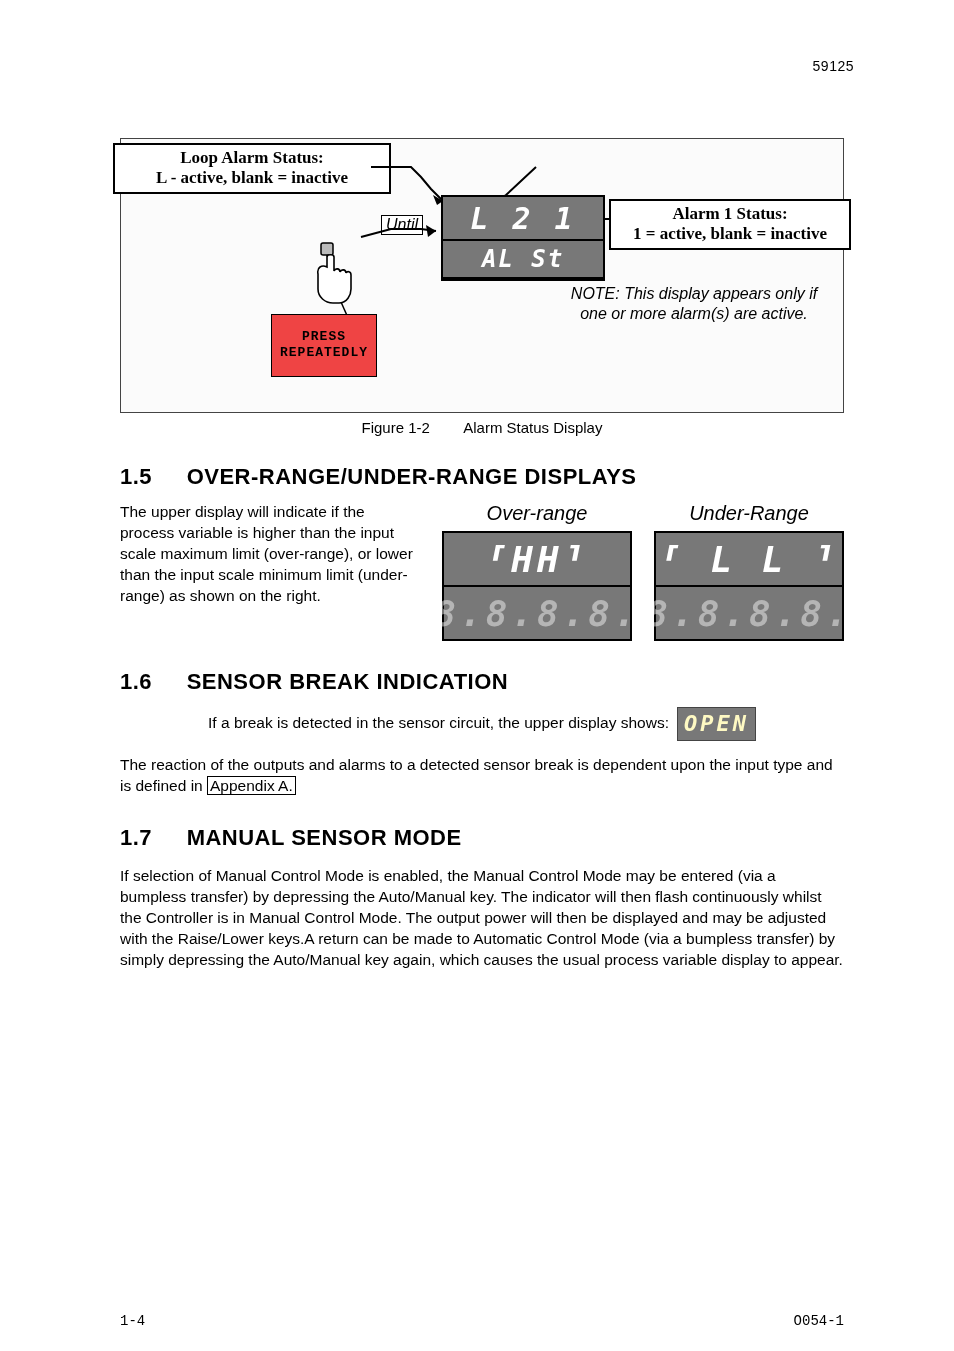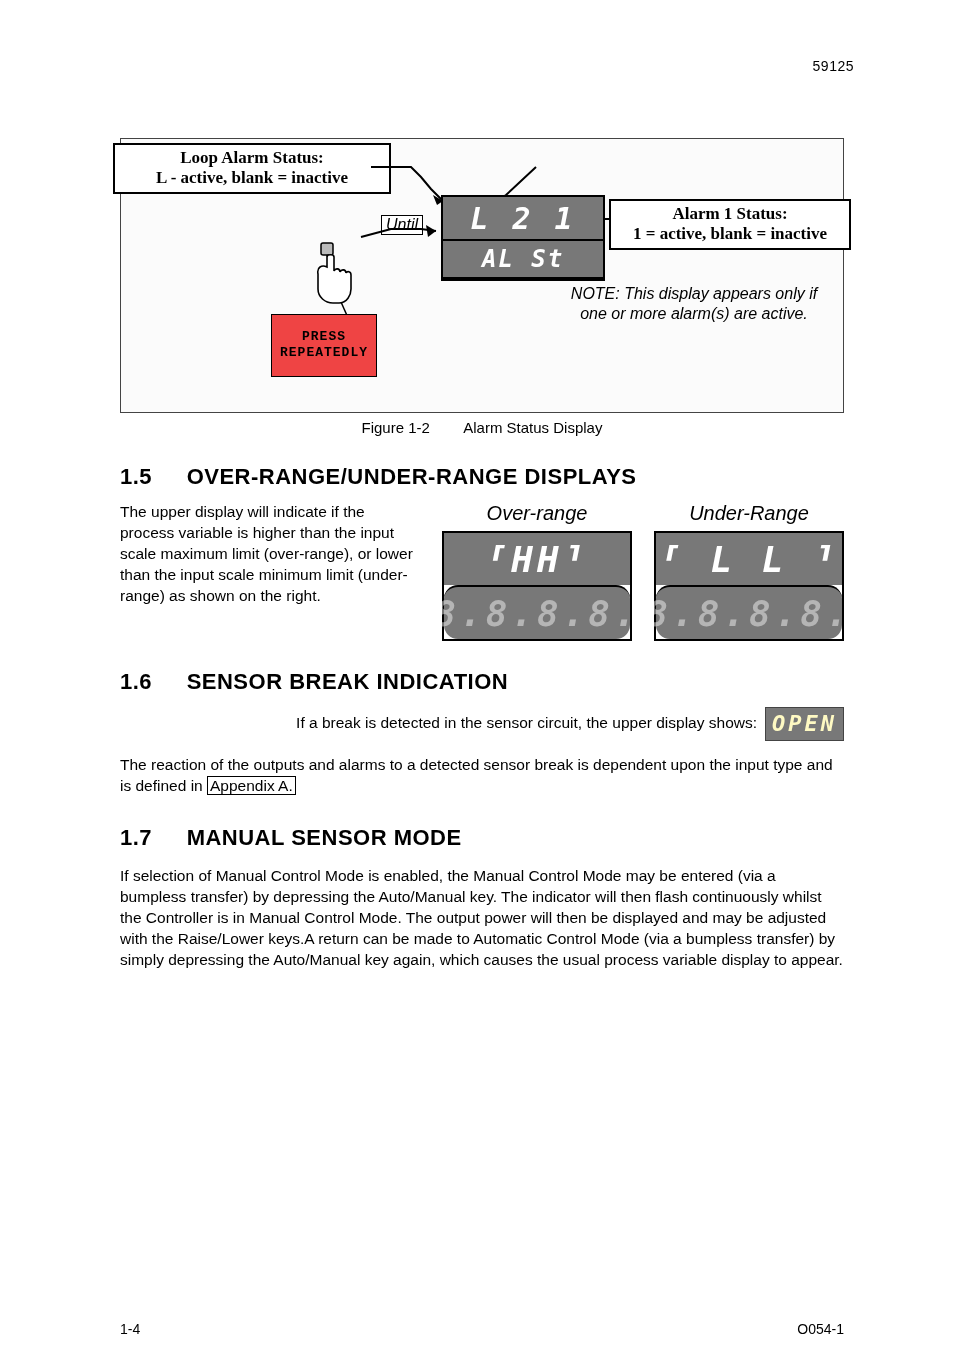--- a/index.html
+++ b/index.html
@@ -152,21 +152,21 @@
     font-size: 20px;
     margin-bottom: 6px;
   }
   .display-stack { border: 2px solid #000; }
   .display-row {
     height: 52px;
     background: #787878;
     color:#fff;
     display:flex; align-items:center; justify-content:center;
   }
-  .display-row + .display-row { border-top:2px solid #000;border-radius:14px; }
+  .display-row + .display-row { border-top:2px solid #000; }
   .seg-big {
     font-family: "DSEG7", Consolas, monospace;
     font-style: italic;
     font-size: 36px;
     letter-spacing: 4px;
     font-weight: 600;
   }
   .seg-dim { opacity: 0.45; }
   .inline-open {
     display:inline-block;
@@ -180,29 +180,29 @@
   .inline-open .seg-open {
     font-family: Consolas, monospace;
     font-style: italic;
     font-size: 22px;
     letter-spacing: 3px;
     font-weight: 600;
   }
   .appendix-link { border:1px solid #000; padding: 0 2px; }
   .footer {
     position:absolute;
-    bottom: 22px;
+    bottom: 30px;
     left: 120px;
     right: 110px;
     display:flex;
     justify-content:space-between;
-    font-family: Liberation Sans, sans-serif;
+    font-family: Liberation Mono, monospace;
     font-size: 14px;
   }
-  .row-1-6 { display:flex; align-items:center; justify-content:flex-end; }
+  .row-1-6 { display:flex; align-items:center; justify-content:center; }
 </style>
 </head>
 <body>
 
 <div class="page">
 
   <div class="header-num">59125</div>
 
   <div class="figure-box">
 

